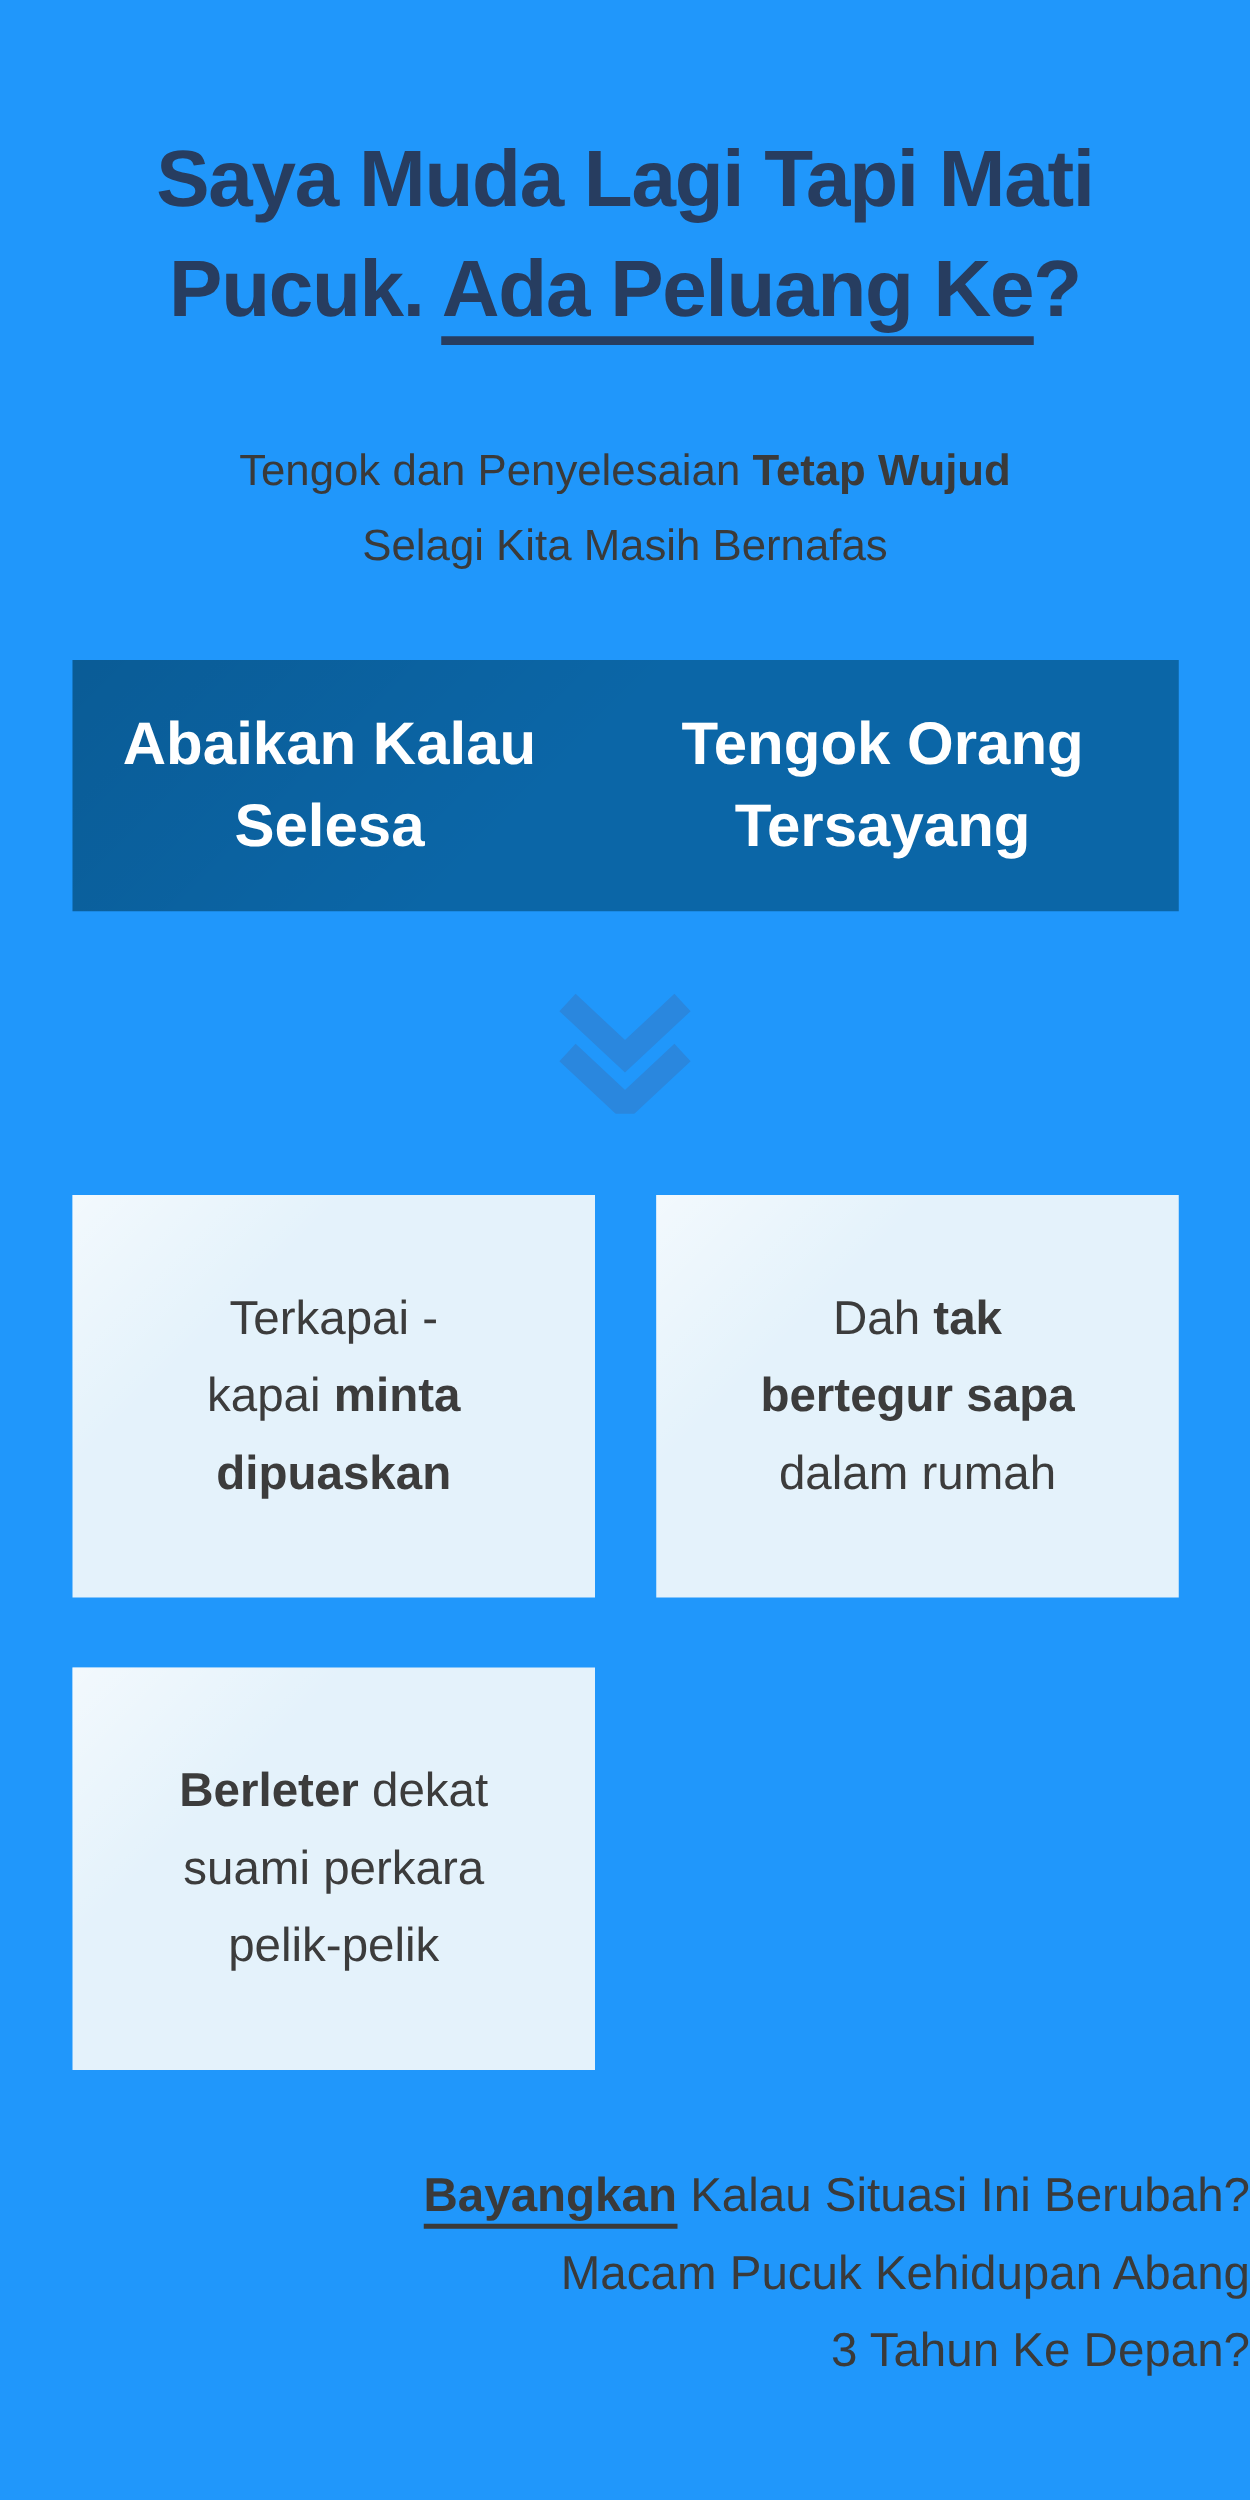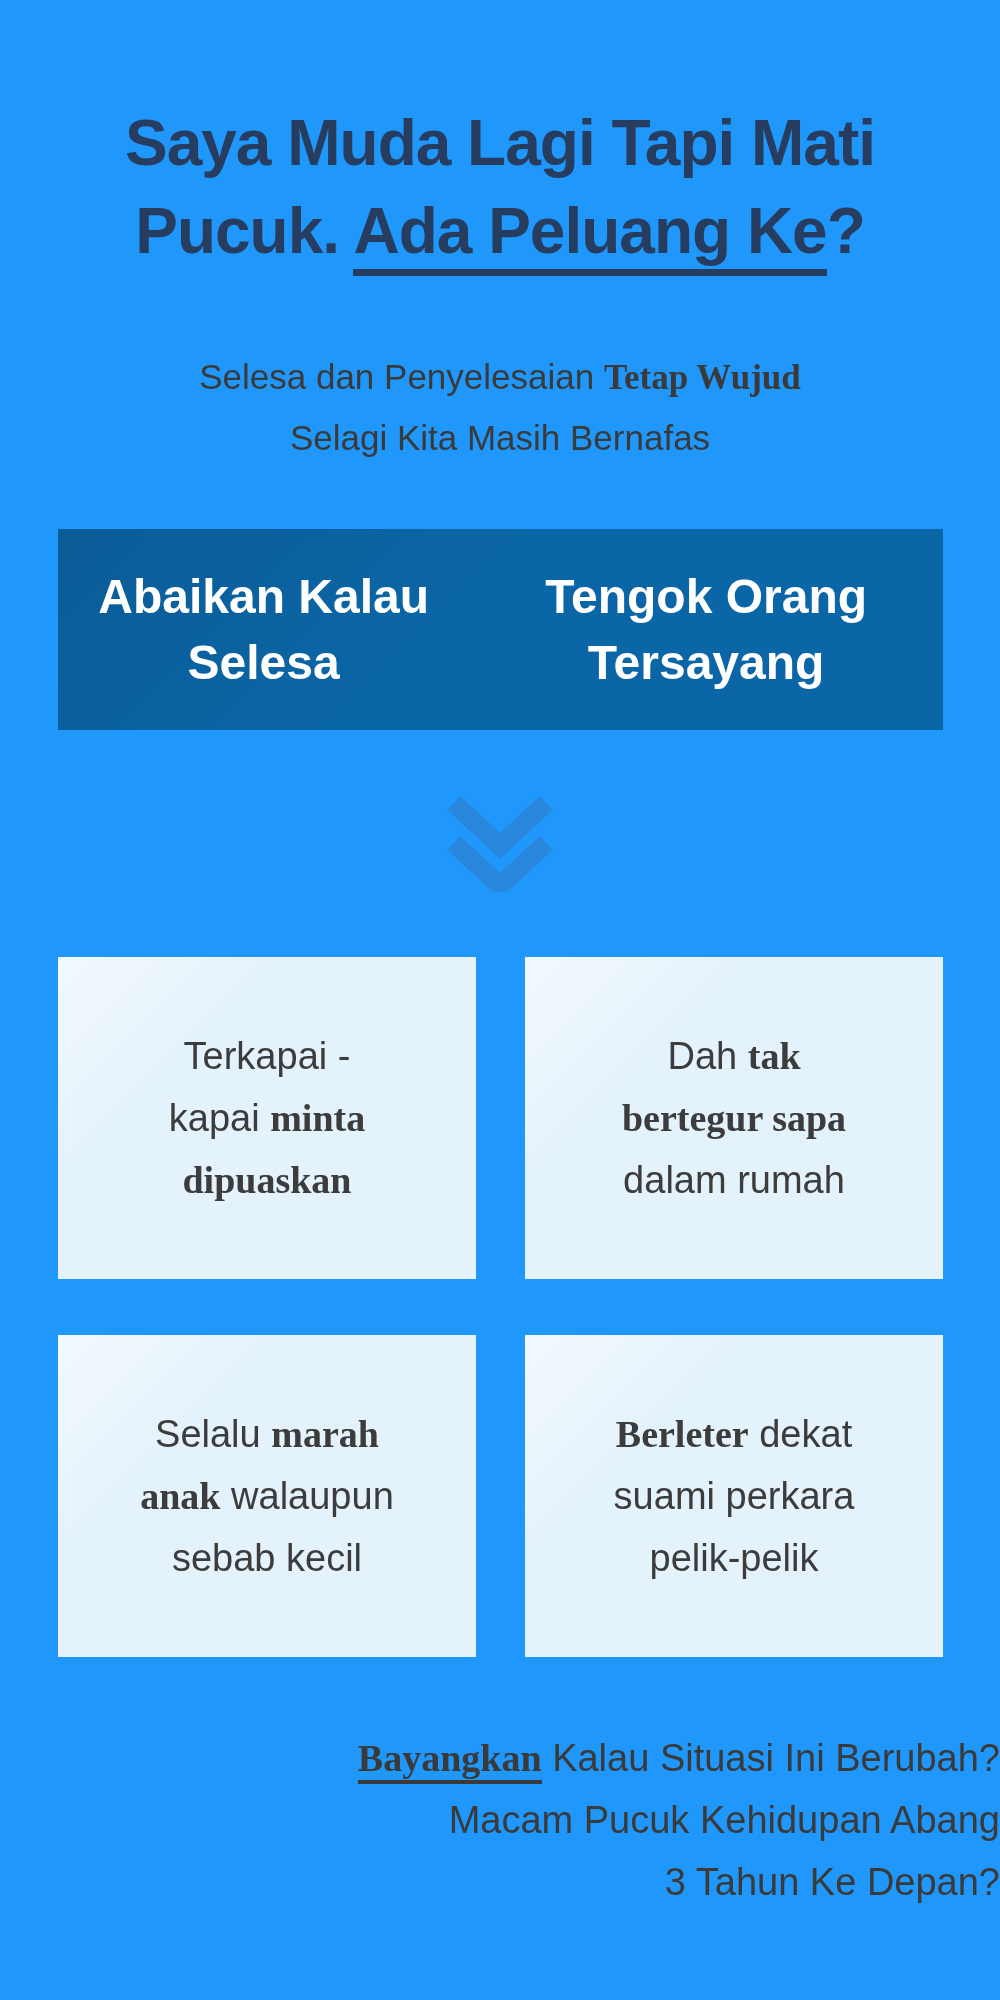--- a/index.html
+++ b/index.html
@@ -15,21 +15,21 @@
   html,body{margin:0;padding:0;}
   body{
     width:1000px;height:2000px;
     background:var(--background);
     font-family:"Liberation Sans","DejaVu Sans",sans-serif;
     overflow:hidden;
   }
   .page{width:1000px;height:1560px;position:relative;}
 
   .tline{display:block;}
-  .b{font-weight:700;font-family:Liberation Serif, serif;}
+  .b{font-weight:700;}
 
   
   .title{
     margin:0;
     padding-top:99px;
     text-align:center;
     color:var(--title);
     font-size:64px;
     font-weight:700;
     line-height:88px;
@@ -116,21 +116,21 @@
 <body>
 
 <div class="page">
 
   <h1 class="title">
       <span class="tline"><span>Saya Muda Lagi Tapi Mati</span></span>
       <span class="tline"><span>Pucuk. </span><span class="u">Ada Peluang Ke</span><span>?</span></span>
     </h1>
 
   <div class="subtitle">
-      <span class="tline"><span>Selesa dan Penyelesaian </span><span class="b">Tetap Wujud</span></span>
+      <span class="tline"><span>Tengok dan Penyelesaian </span><span class="b">Tetap Wujud</span></span>
       <span class="tline"><span>Selagi Kita Masih Bernafas</span></span>
     </div>
 
   <div class="banner">
       <span class="tline"><span>Abaikan Kalau Selesa</span></span>
       <span class="tline"><span>Tengok Orang Tersayang</span></span>
     </div>
 
   <div class="scroll-indicator">
     <svg width="110" height="96" viewBox="0 0 110 96" fill="none" aria-hidden="true">
@@ -144,25 +144,20 @@
         <span class="tline"><span>Terkapai -</span></span>
         <span class="tline"><span>kapai </span><span class="b">minta</span></span>
         <span class="tline"><span class="b">dipuaskan</span></span>
       </div>
     <div class="card">
         <span class="tline"><span>Dah </span><span class="b">tak</span></span>
         <span class="tline"><span class="b">bertegur sapa</span></span>
         <span class="tline"><span>dalam rumah</span></span>
       </div>
     <div class="card">
-        <span class="tline"><span>Selalu </span><span class="b">marah</span></span>
-        <span class="tline"><span class="b">anak</span><span> walaupun</span></span>
-        <span class="tline"><span>sebab kecil</span></span>
-      </div>
-    <div class="card">
         <span class="tline"><span class="b">Berleter</span><span> dekat</span></span>
         <span class="tline"><span>suami perkara</span></span>
         <span class="tline"><span>pelik-pelik</span></span>
       </div>
   </div>
 
   <div class="outro">
       <span class="tline"><span class="b u">Bayangkan</span><span> Kalau Situasi Ini Berubah?</span></span>
       <span class="tline"><span>Macam Pucuk Kehidupan Abang</span></span>
       <span class="tline"><span>3 Tahun Ke Depan?</span></span>

